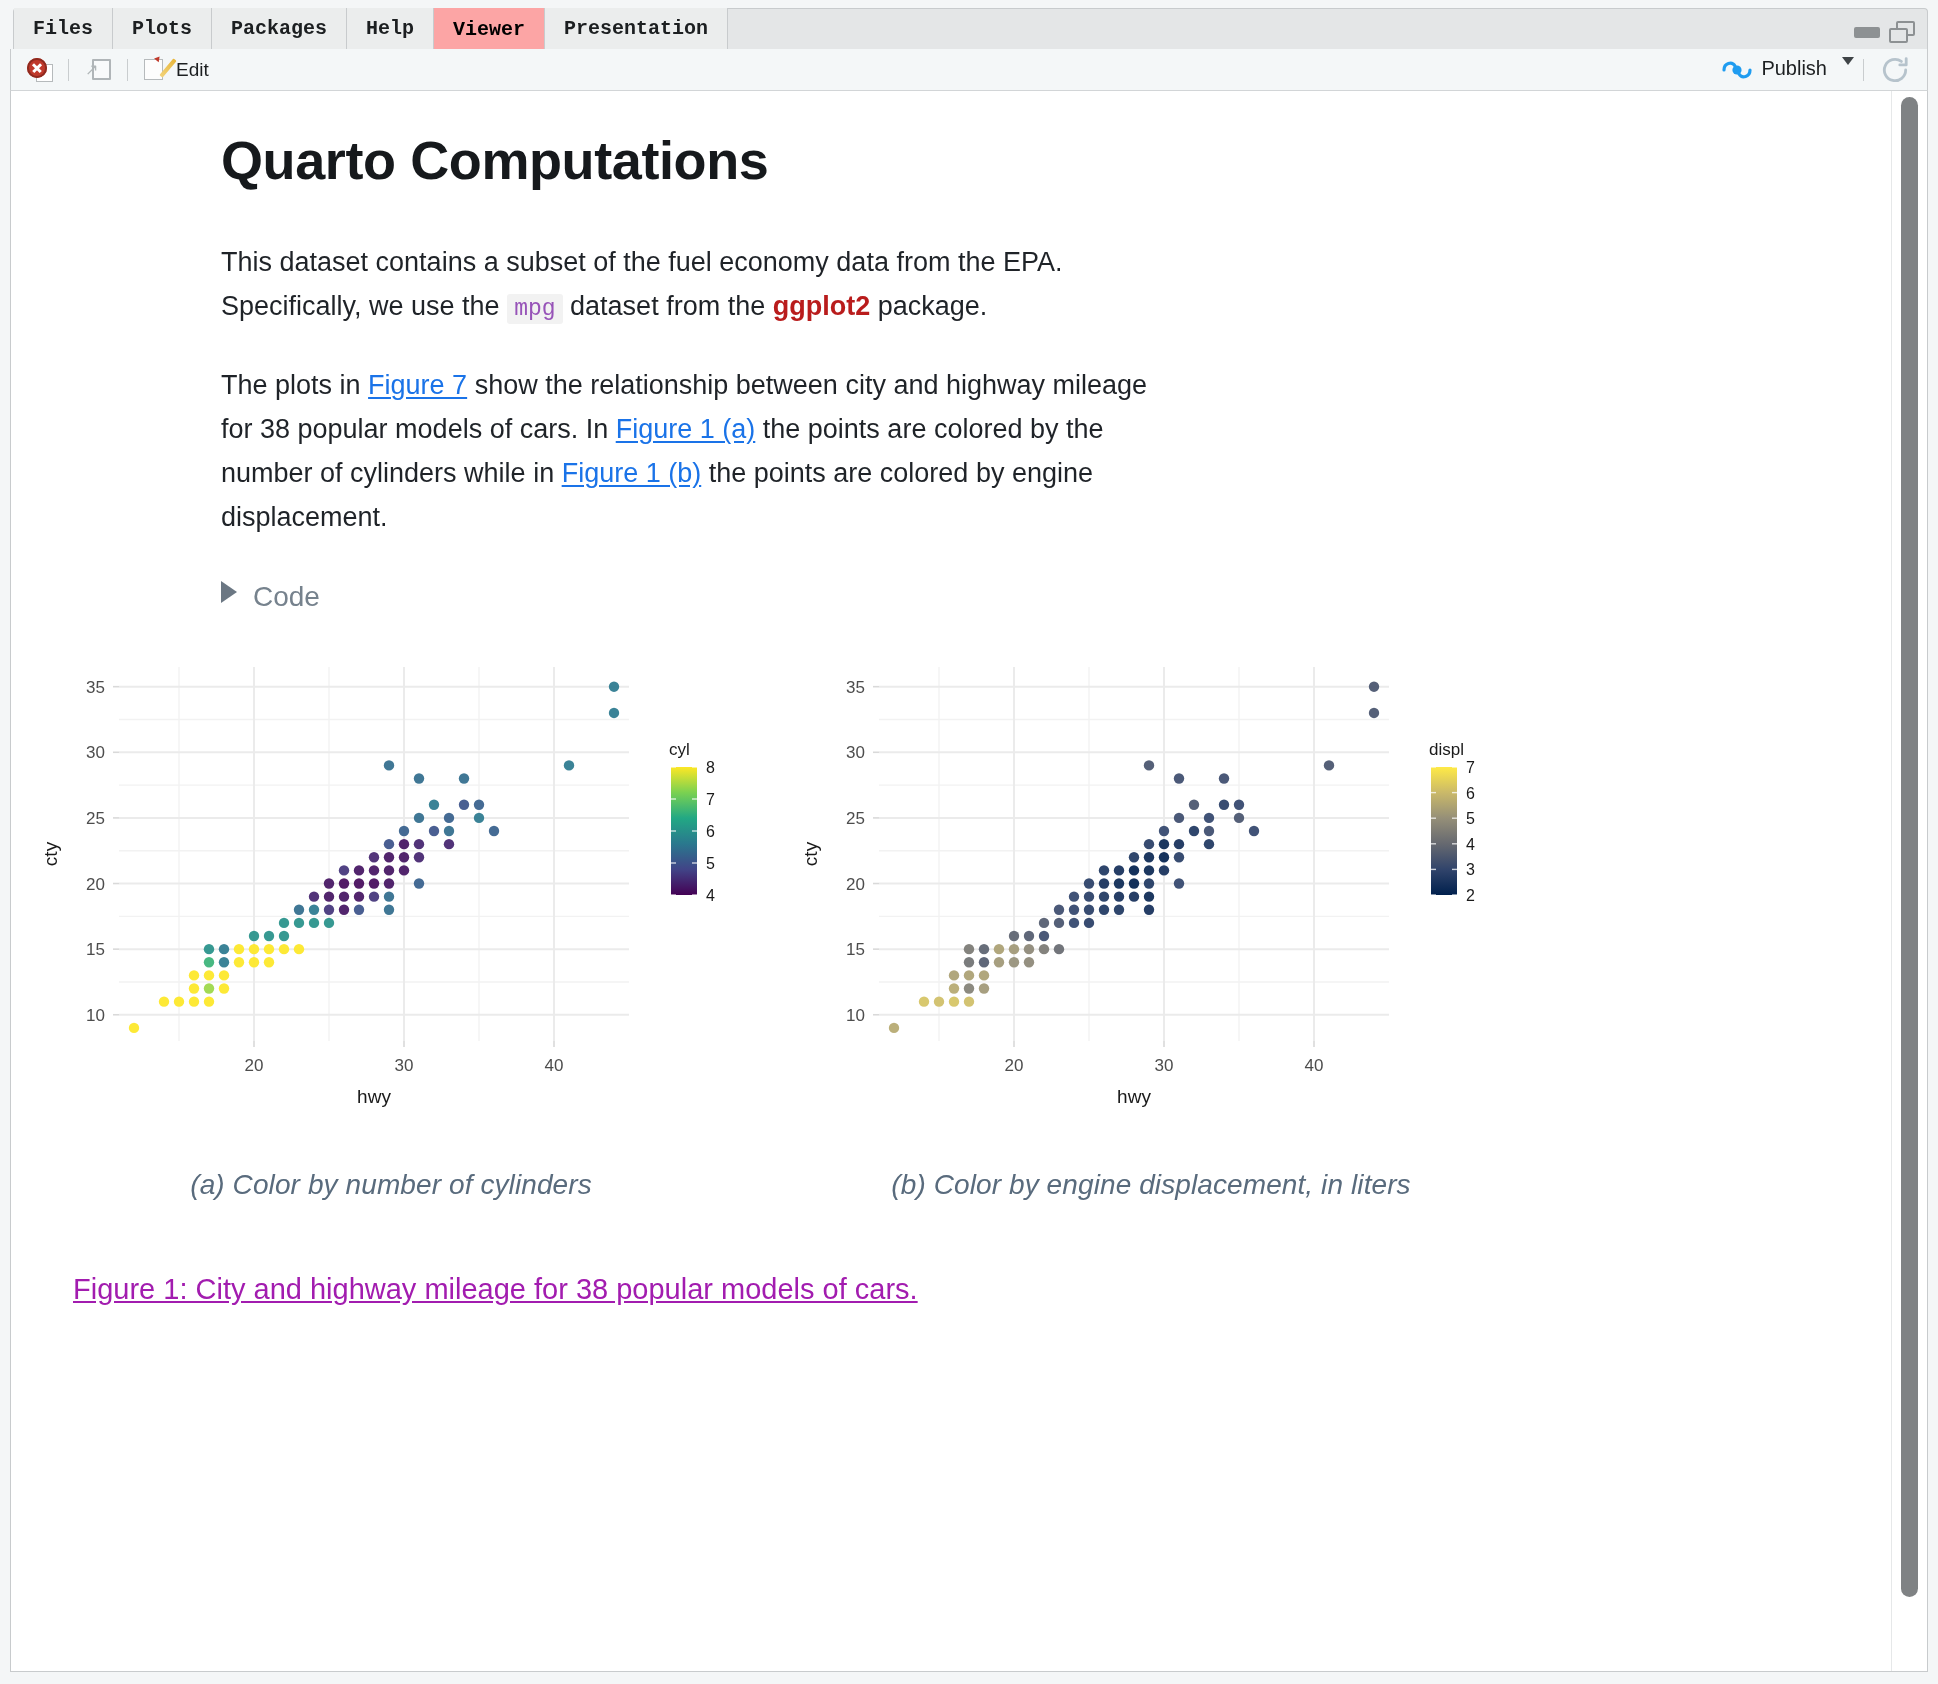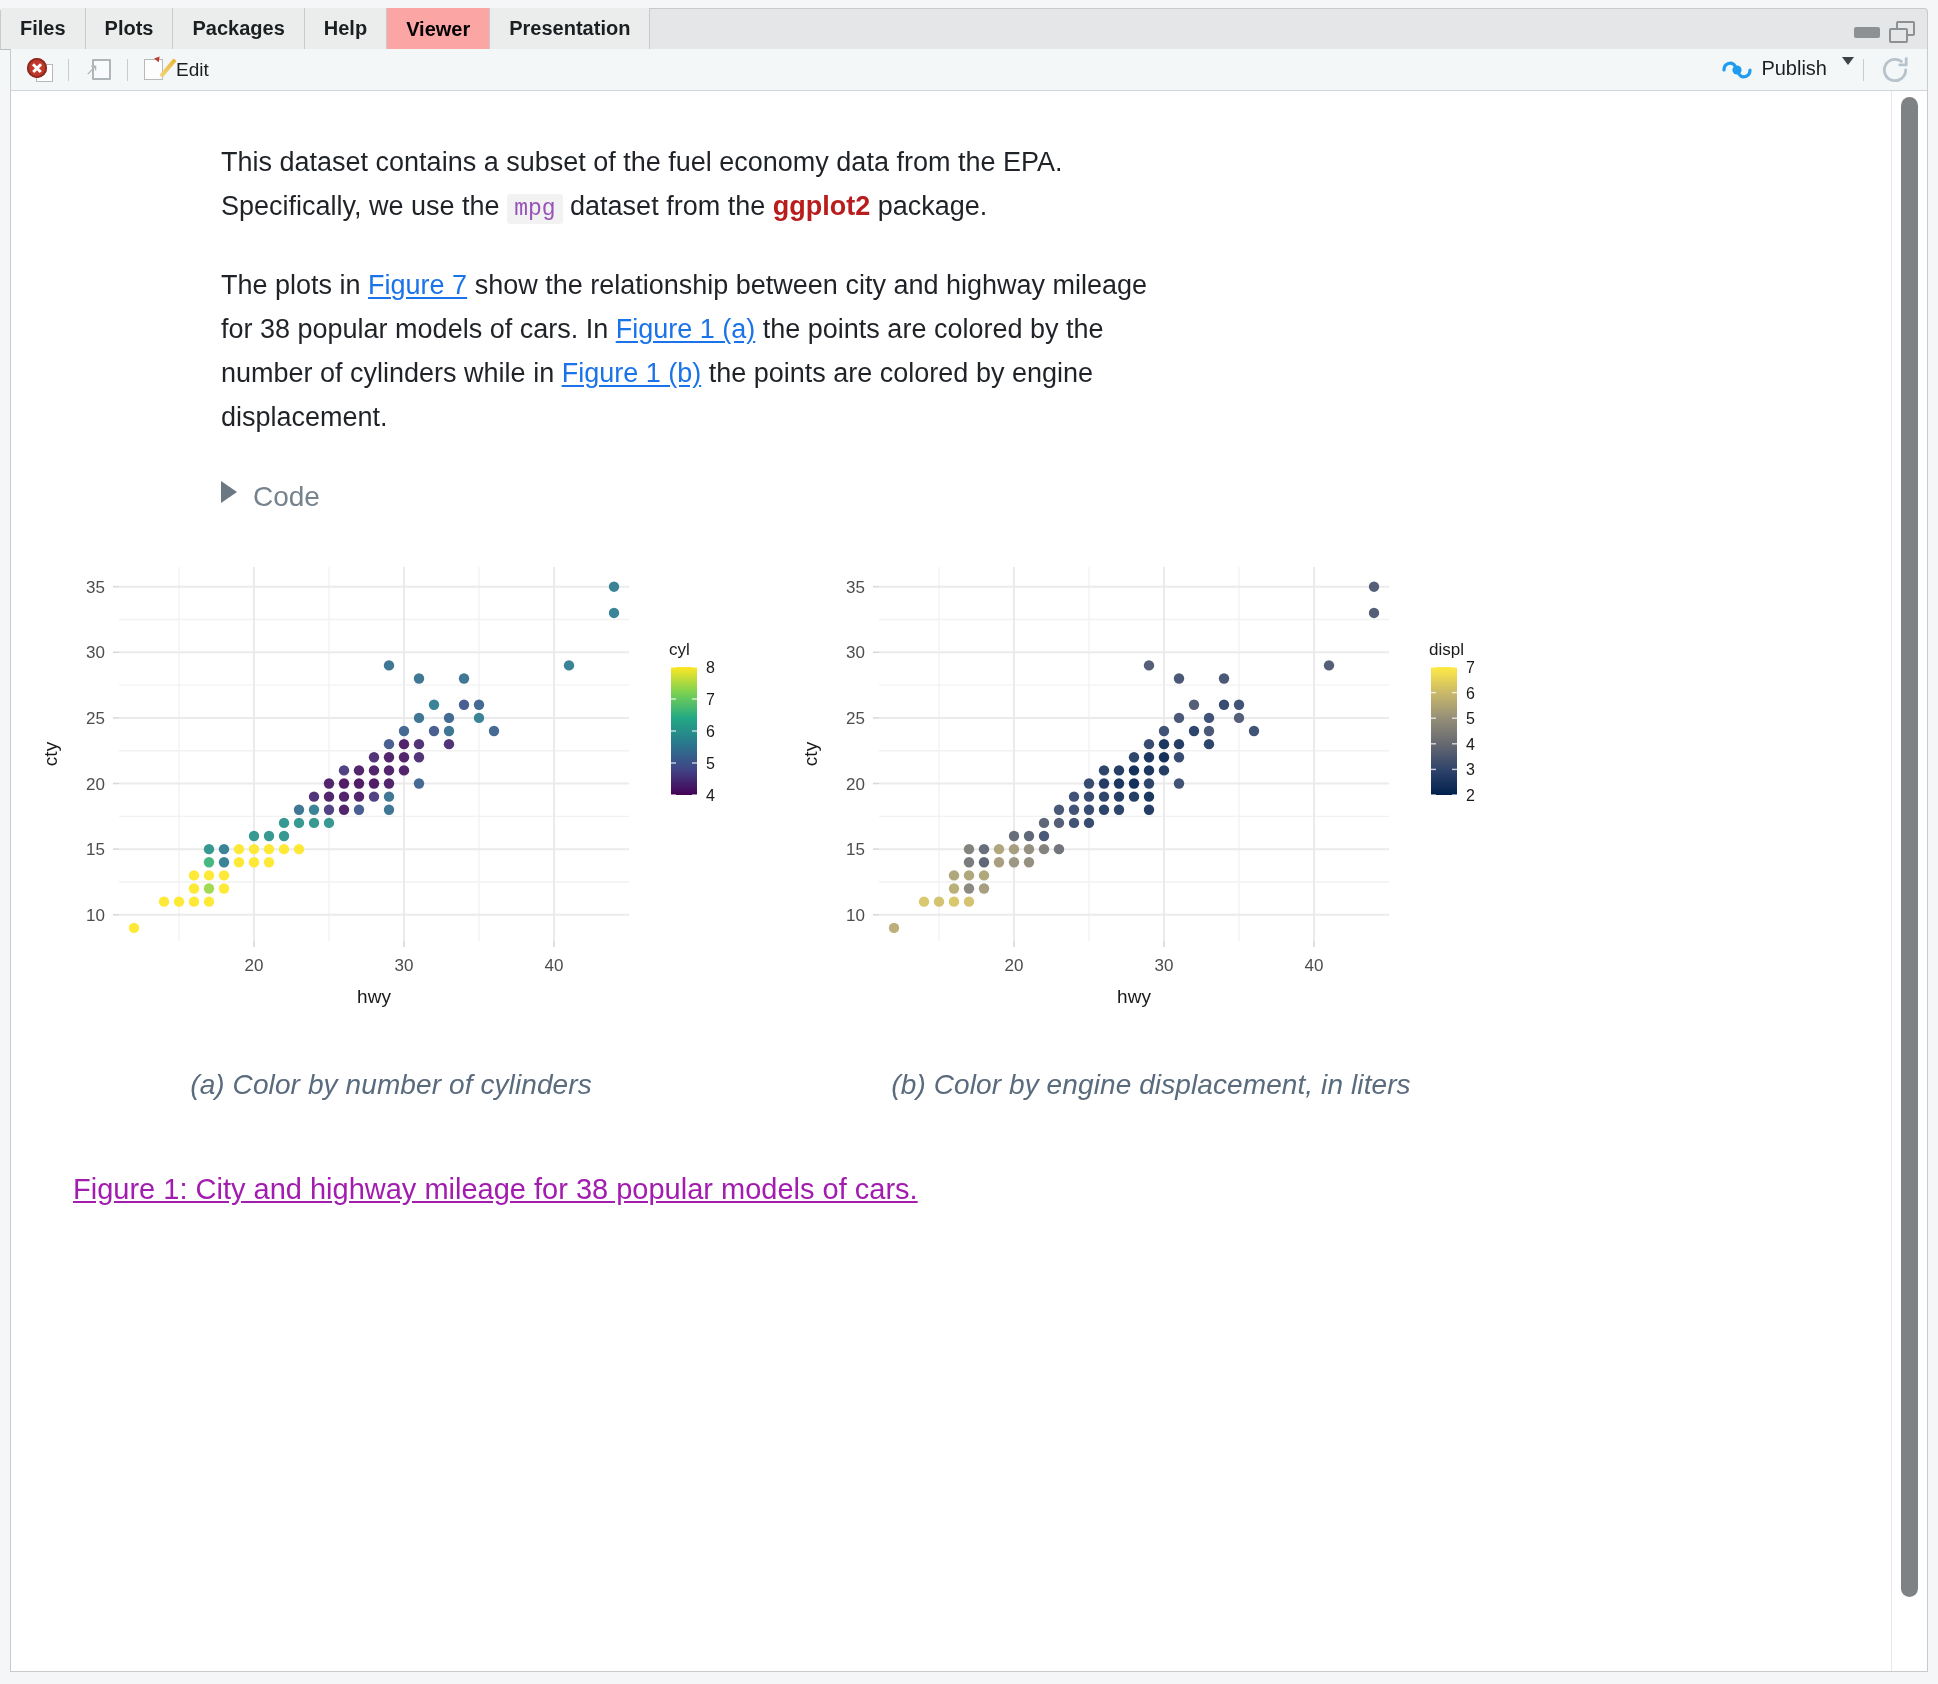--- a/index.html
+++ b/index.html
@@ -12,26 +12,26 @@
   }
 
   
   #app {
     position: absolute; inset: 0;
     background: #f4f6f7;
   }
 
   
   .tabstrip {
-    position: absolute; left: 0; top: 8px; right: 10px; height: 42px;
+    position: absolute; left: 13px; top: 8px; right: 10px; height: 42px;
     background: #e4e6e7;
     border: 1px solid #c8cbcd;
     border-bottom: 1px solid #b9bdbf;
     border-radius: 4px 4px 0 0;
-    display: flex; align-items: flex-end;
+    display: flex; align-items: flex-end; font-family: Liberation Mono, monospace;
   }
   .tab {
     height: 41px;
     padding: 0 19px;
     display: flex; align-items: center; justify-content: center;
     font-size: 20px; font-weight: bold; color: #1c1f21;
     background: #ebeded;
     border-right: 1px solid #c8cbcd;
     cursor: default;
     white-space: nowrap;
@@ -249,20 +249,21 @@
           <path d="M20 12 a8 8 0 1 1 -3.2 -6.4" stroke="#b6c3cc" stroke-width="2.1" fill="none" stroke-linecap="round"></path>
           <path d="M20.4 3.4 L20.4 8.2 L15.6 8.2" stroke="#b6c3cc" stroke-width="2.1" fill="none" stroke-linecap="round" stroke-linejoin="round"></path>
         </svg>
       </div>
     </div>
   </div>
 
   <div class="content">
     <div class="doc">
 
+      <h1 class="q-title">Quarto Computations</h1>
 
       <p class="q-p first">
         <span>This dataset contains a subset of the fuel economy data from the EPA. Specifically, we use the </span><code class="inline">mpg</code><span> dataset from the </span><b class="strong">ggplot2</b><span> package.</span>
       </p>
 
       <p class="q-p second">
         <span>The plots in </span><a class="q-link" href="#">Figure 7</a><span> show the relationship between city and highway mileage for 38 popular models of cars. In </span><a class="q-link" href="#">Figure 1 (a)</a><span> the points are colored by the number of cylinders while in </span><a class="q-link" href="#">Figure 1 (b)</a><span> the points are colored by engine displacement.</span>
       </p>
 
       <div class="code-fold">

